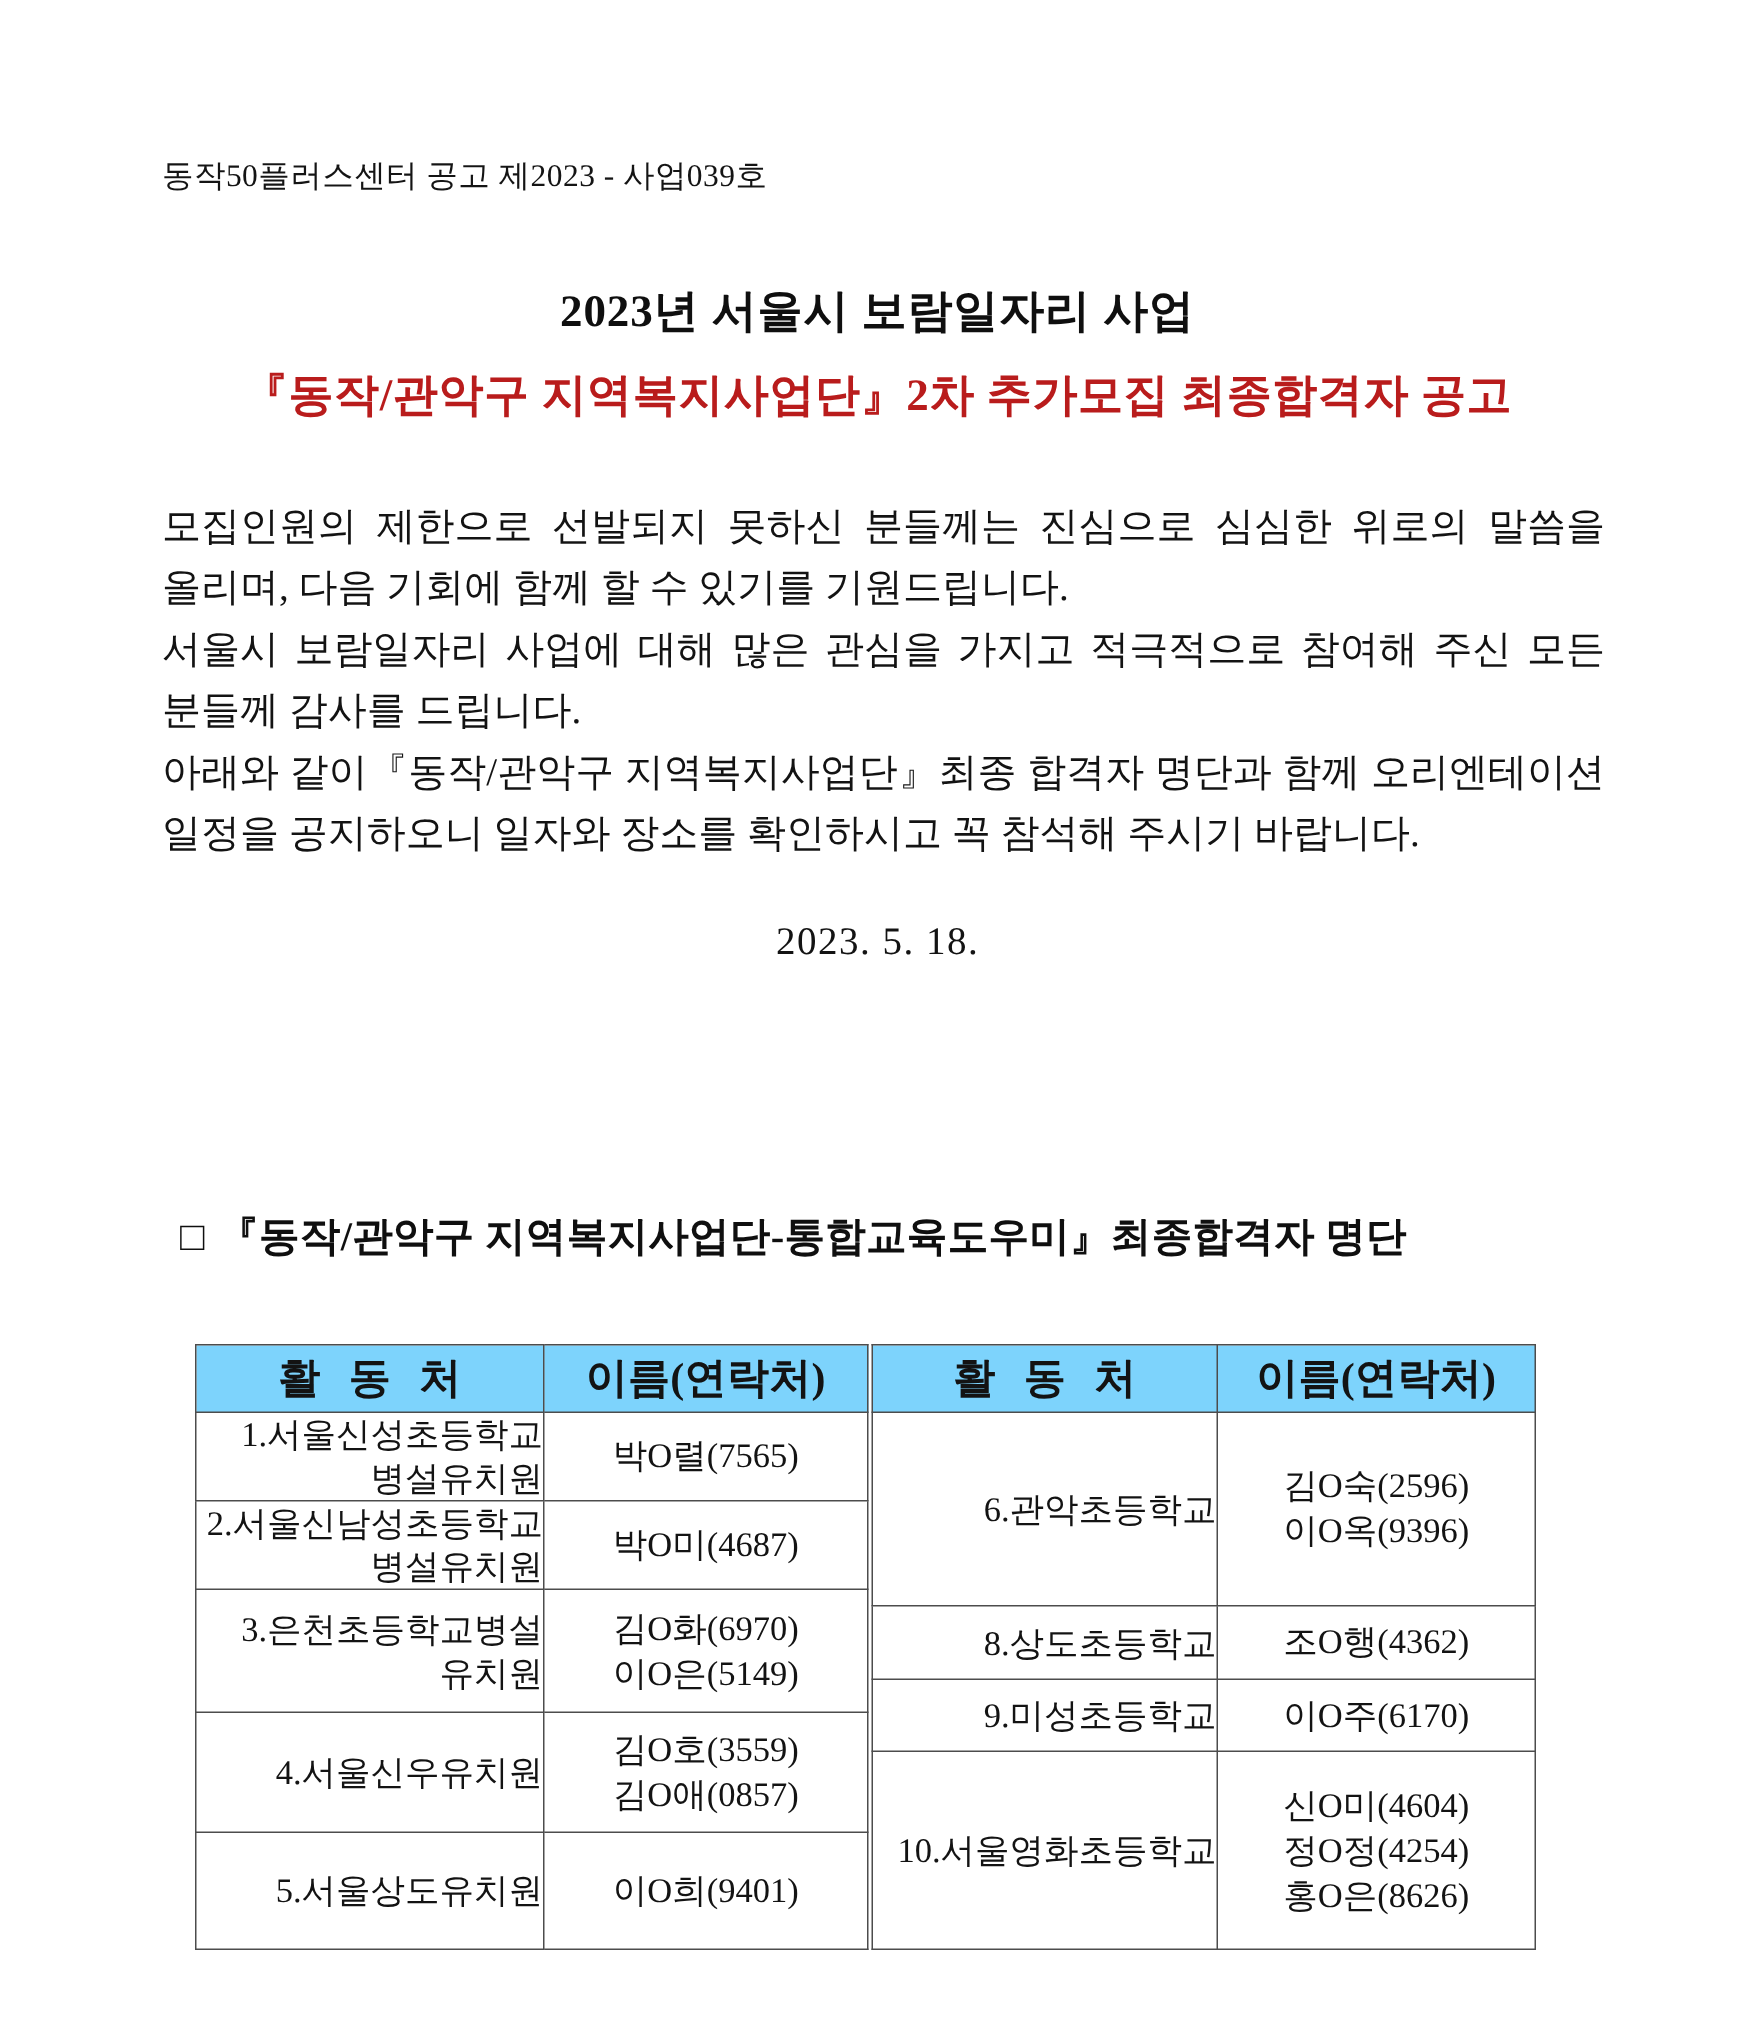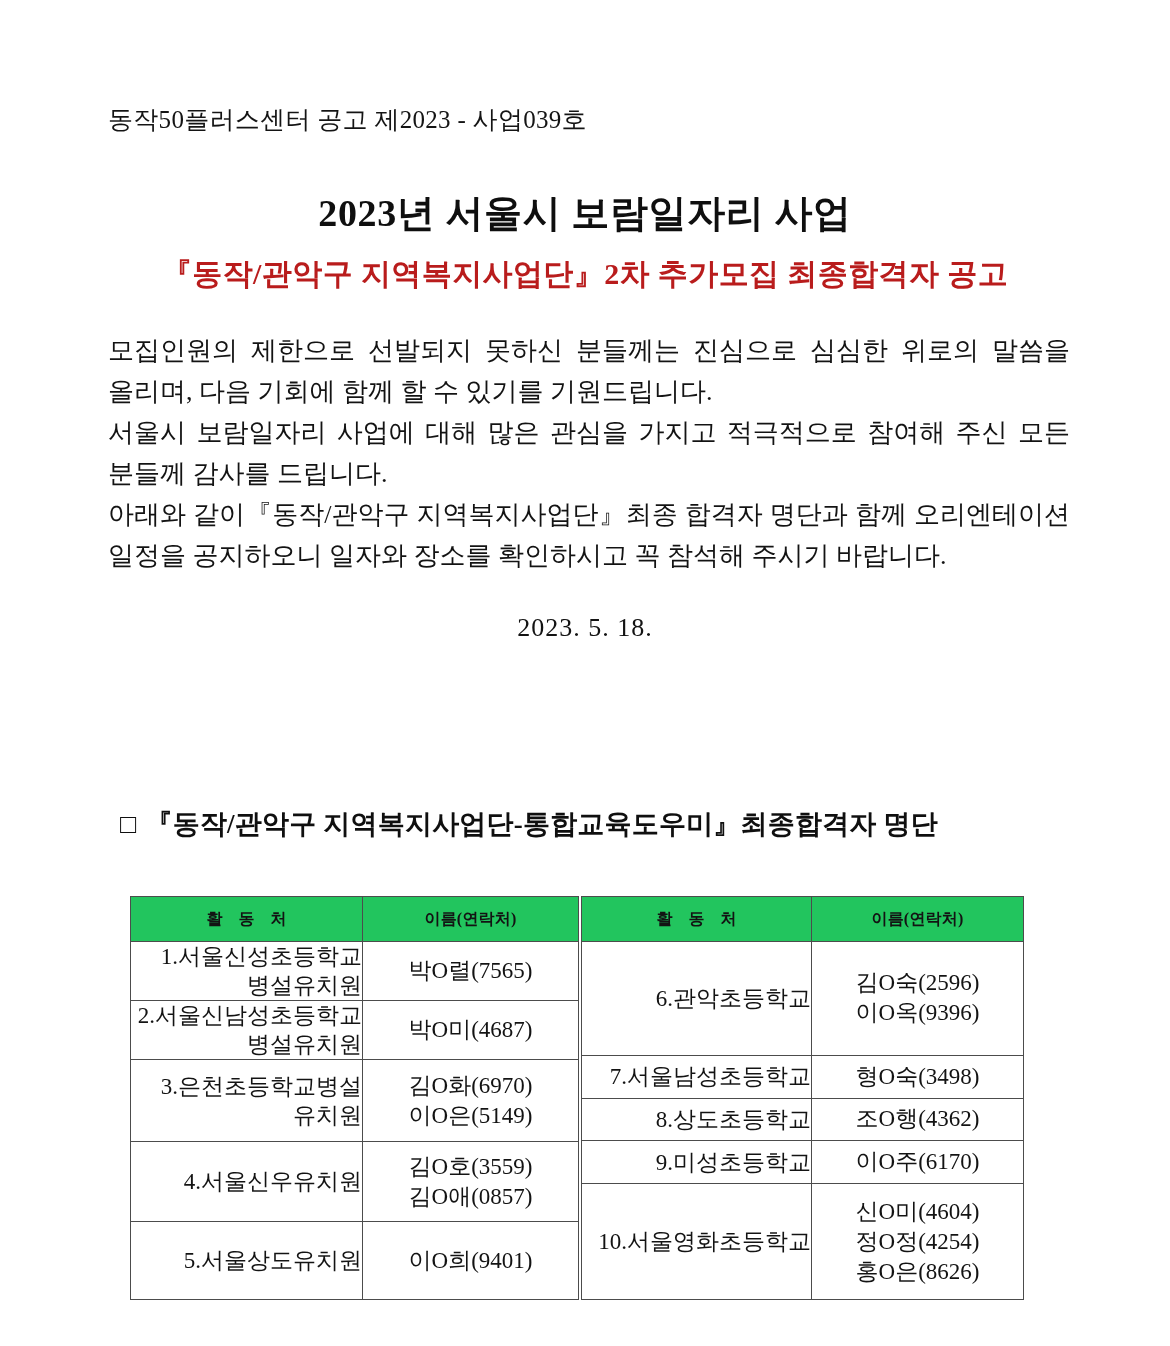--- a/index.html
+++ b/index.html
@@ -23,36 +23,36 @@
     box-sizing: border-box;
     padding: 0;
     position: relative;
   }
 
   
   .doc-number {
     position: absolute;
     left: 108px;
     top: 103px;
-    font-size: 25px;
+    font-size: 21px;
     letter-spacing: 0.3px;
     white-space: nowrap;
     color: #141414;
   }
 
   
   .title-block {
     position: absolute;
     left: 0;
     top: 188px;
     width: 1170px;
     text-align: center;
   }
   .title-line-1 {
-    font-size: 38px;
+    font-size: 30px;
     font-weight: bold;
     letter-spacing: 0.6px;
     line-height: 1.35;
     color: #0f0f0f;
   }
   .title-line-2 {
     font-size: 30px;
     font-weight: bold;
     letter-spacing: 0.4px;
     line-height: 1.35;
@@ -141,23 +141,23 @@
   table.hap.right { width: 442px; }
 
   table.hap th,
   table.hap td {
     border: 1px solid #4c4c4c;
     padding: 0;
     vertical-align: middle;
     color: #131313;
   }
   table.hap th {
-    background: #22c55e;
-    font-weight: bold;
-    font-size: 16px;
+    background: #7dd3fc;
+    font-weight: bold;
+    font-size: 28px;
     text-align: center;
     height: 44px;
     letter-spacing: 0.2px;
   }
   .th-spaced { letter-spacing: 6px; padding-left: 6px; }
 
   td.place {
     text-align: right;
     padding: 5px 6px 5px 9px;
     line-height: 29px;
@@ -291,28 +291,20 @@
           <td class="place">
             <span class="ln">6.관악초등학교</span>
           </td>
           <td class="names">
             <span class="nm">김O숙(2596)</span>
             <span class="nm">이O옥(9396)</span>
           </td>
         </tr>
         <tr style="height:42px;">
           <td class="place">
-            <span class="ln">7.서울남성초등학교</span>
-          </td>
-          <td class="names">
-            <span class="nm">형O숙(3498)</span>
-          </td>
-        </tr>
-        <tr style="height:42px;">
-          <td class="place">
             <span class="ln">8.상도초등학교</span>
           </td>
           <td class="names">
             <span class="nm">조O행(4362)</span>
           </td>
         </tr>
         <tr style="height:42px;">
           <td class="place">
             <span class="ln">9.미성초등학교</span>
           </td>

